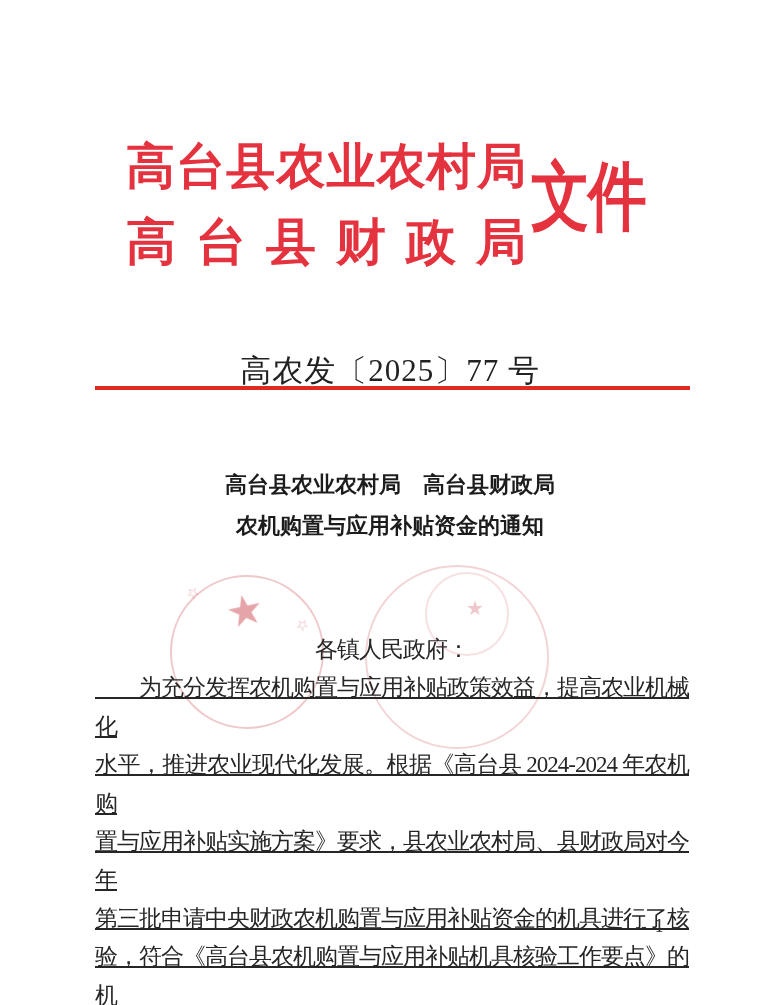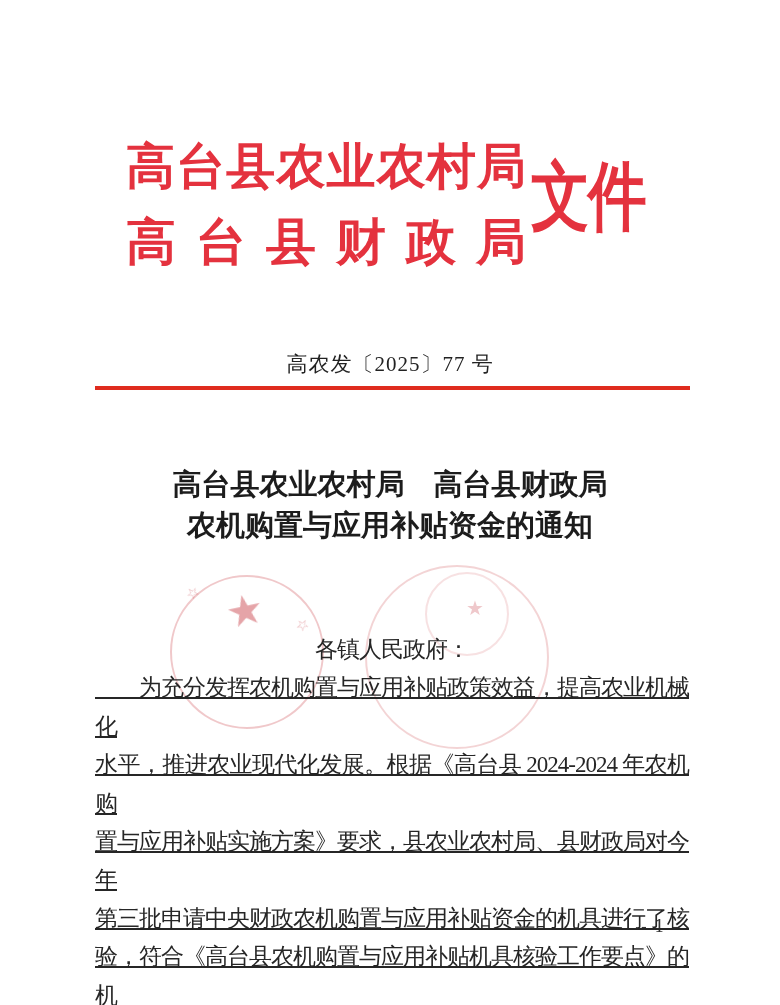--- a/index.html
+++ b/index.html
@@ -22,32 +22,32 @@
   .org-line2{top:209px;font-size:50px;}
   .doc-type{
     position:absolute;left:531px;top:154px;
     font-size:75px;font-weight:700;color:var(--hdr-red);
     transform:scaleX(0.78);transform-origin:left top;
     letter-spacing:-2px;white-space:nowrap;line-height:1.15;
   }
   
   .doc-number{
     position:absolute;left:0;top:350px;width:780px;
-    text-align:center;font-size:21px;color:#222;
+    text-align:center;font-size:31px;color:#222;
     letter-spacing:1px;
   }
   .red-rule{
     position:absolute;left:95px;top:386px;width:595px;height:4px;
     background:var(--rule-red);
   }
   
   .title{
     position:absolute;left:0;top:464px;width:780px;
     text-align:center;font-weight:700;color:#1c1c1c;
-    font-size:29px;line-height:41px;z-index:2;
+    font-size:22px;line-height:41px;z-index:2;
   }
   
   .seal{position:absolute;z-index:1;filter:blur(0.5px);}
   .seal-circle{border-radius:50%;}
   .seal-a{left:170px;top:575px;width:150px;height:150px;border:2px solid rgba(208,88,94,0.33);}
   .seal-b{left:365px;top:565px;width:180px;height:180px;border:2px solid rgba(208,88,94,0.26);}
   .seal-c{left:425px;top:572px;width:80px;height:80px;border:2px solid rgba(208,88,94,0.18);}
   .seal-star{color:rgba(203,74,82,0.5);line-height:1;}
   .star-a{left:226px;top:590px;font-size:42px;transform:rotate(-12deg);}
   .star-b{left:466px;top:598px;font-size:20px;color:rgba(203,74,82,0.3);}

